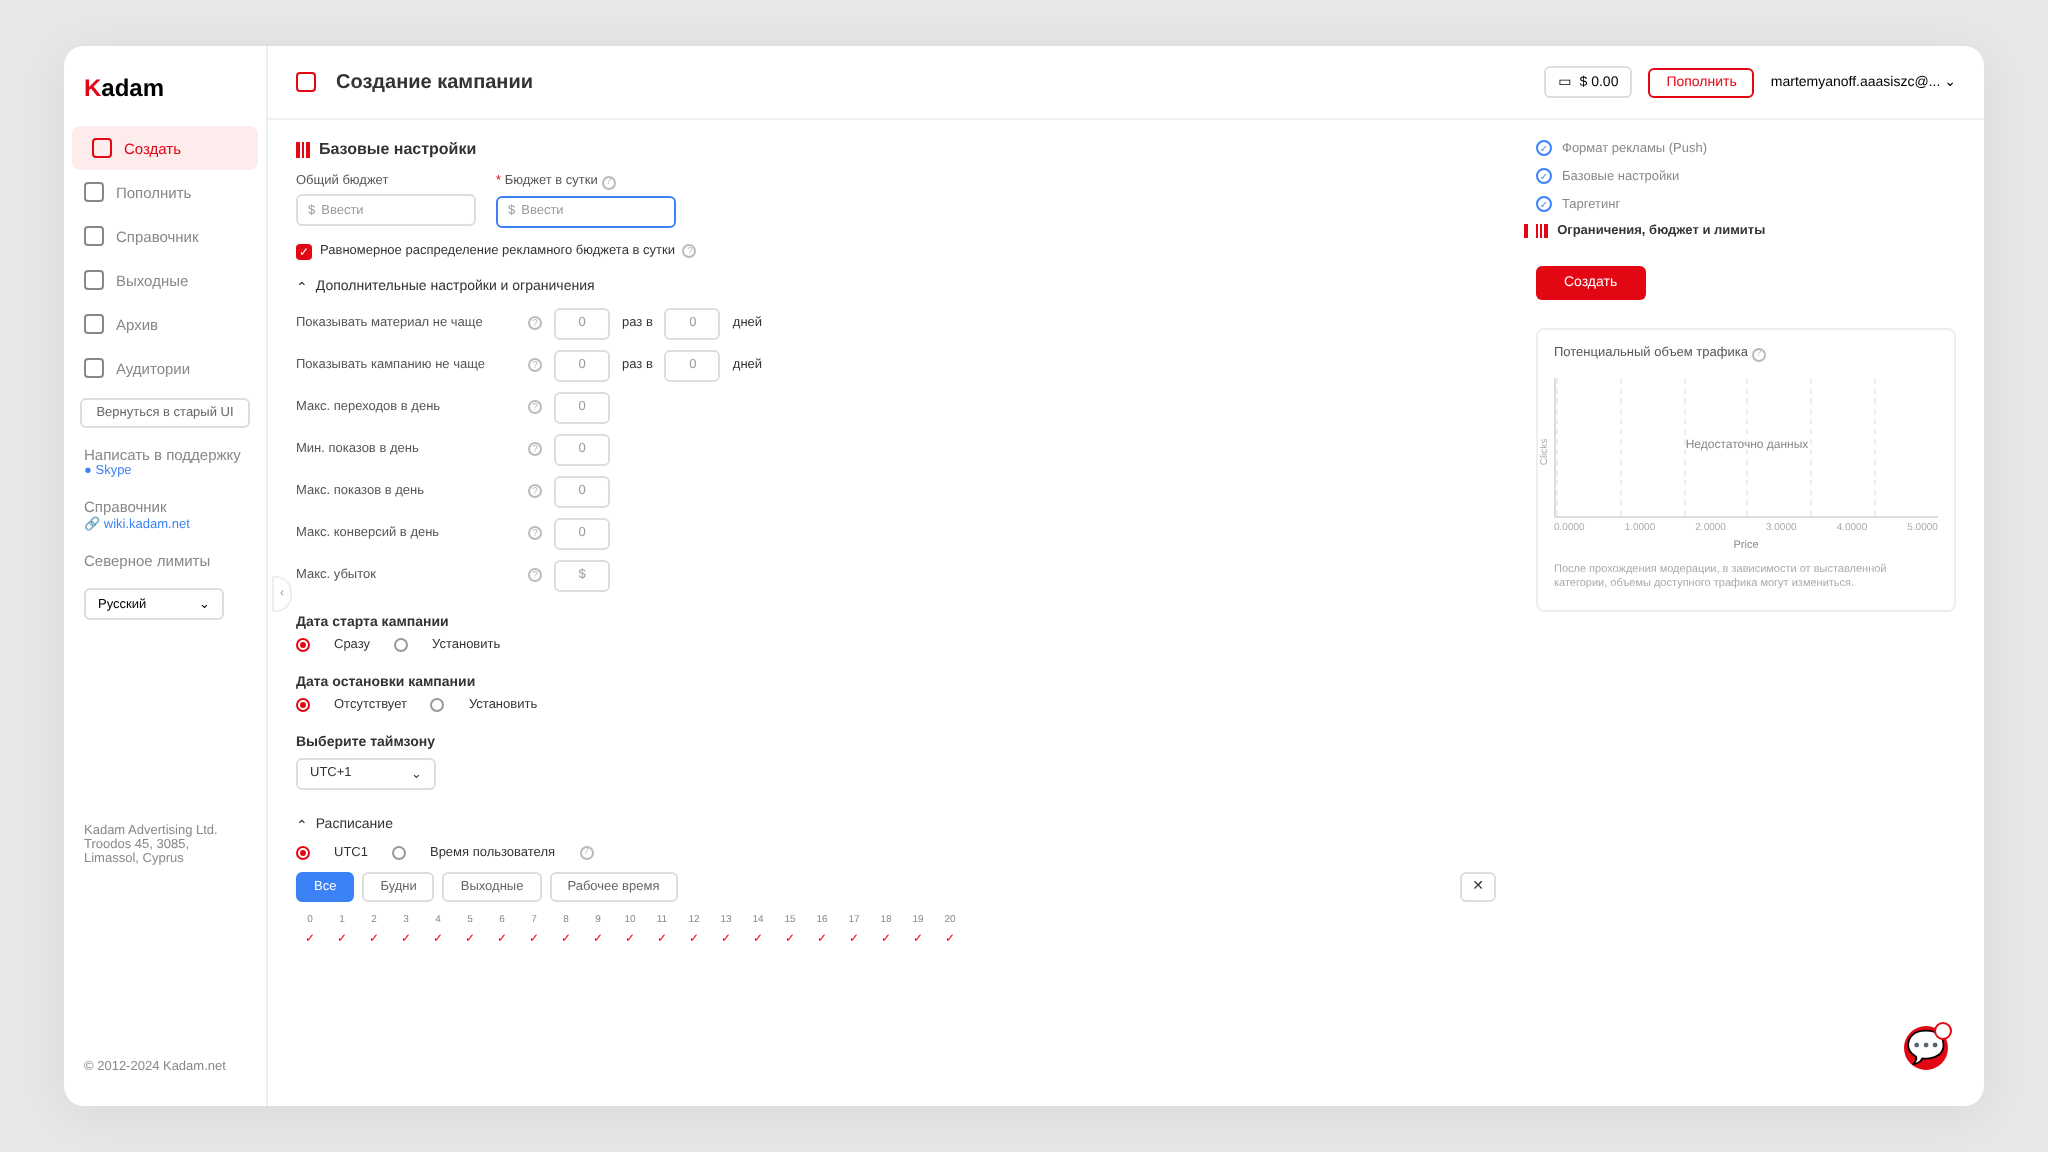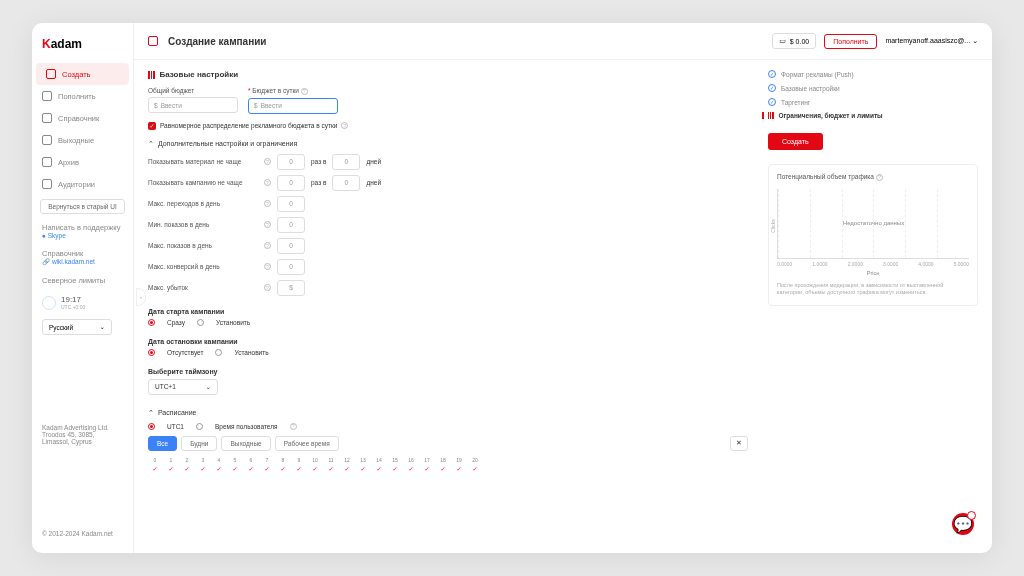--- a/index.html
+++ b/index.html
@@ -111,27 +111,20 @@
     <div class="side-btn">Вернуться в старый UI</div>
     <div class="side-block">
       <div>Написать в поддержку</div>
       <div class="link">● <span>Skype</span></div>
     </div>
     <div class="side-block">
       <div>Справочник</div>
       <div class="link">🔗 <span>wiki.kadam.net</span></div>
     </div>
     <div class="side-block">Северное лимиты</div>
-    <div class="time-box">
-      <div class="time-circle"></div>
-      <div>
-          <div style="font-size:8px;color:#555">19:17</div>
-          <div style="font-size:5px;color:#aaa">UTC +0:00</div>
-        </div>
-    </div>
     <div class="select" style="margin:4px 10px">
         <span>Русский</span>
         <span>⌄</span>
       </div>
     <div class="side-foot">Kadam Advertising Ltd. Troodos 45, 3085, Limassol, Cyprus</div>
     <div class="side-foot" style="padding-top:0">© 2012-2024 Kadam.net</div>
   </div>
 
   <div class="collapse-handle">‹</div>
 

